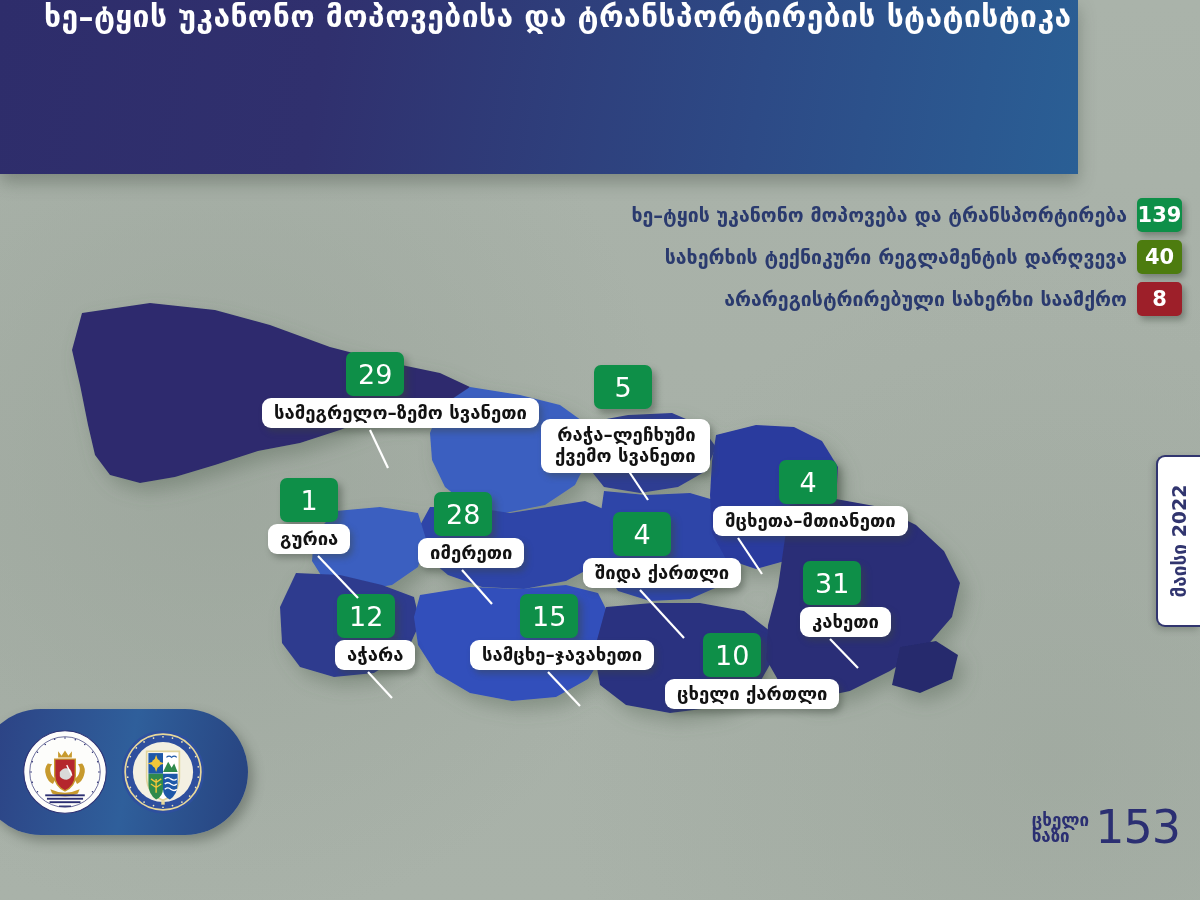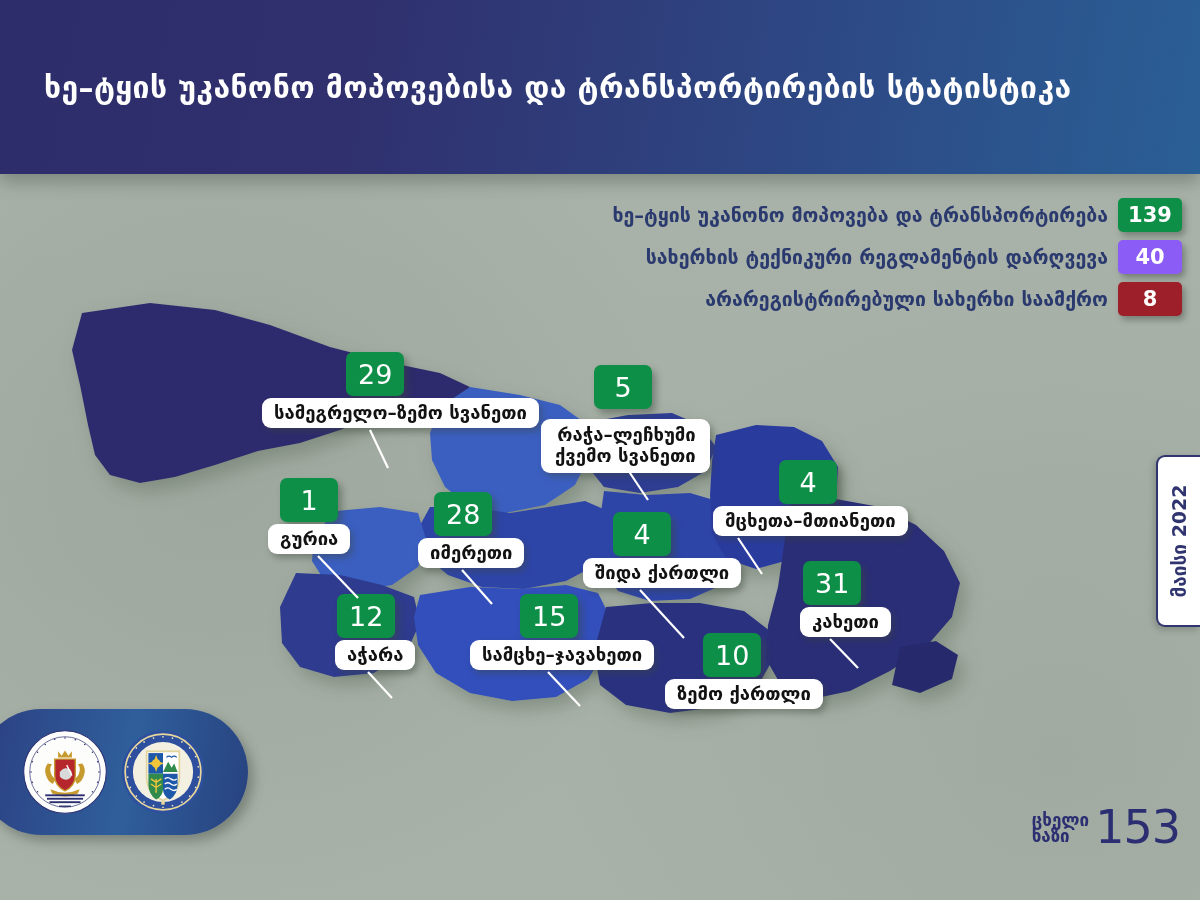--- a/index.html
+++ b/index.html
@@ -20,24 +20,24 @@
     background:
       radial-gradient(circle at 18% 52%, rgba(150,160,150,0.55) 0%, rgba(150,160,150,0.0) 42%),
       radial-gradient(circle at 88% 84%, rgba(150,160,150,0.40) 0%, rgba(150,160,150,0.0) 38%),
       linear-gradient(180deg, #aab3aa 0%, #a7b0a7 60%, #a9b2a9 100%);
     pointer-events: none;
   }
 
   
   #header {
     position: absolute; left: 0; top: 0;
-    width: 1200px; height: 174px;
+    width: 1078px; height: 174px;
     background: linear-gradient(100deg, #2e2d6b 0%, #30306e 30%, #2d4a86 70%, #2a5f95 100%);
     box-shadow: 0 8px 16px rgba(60,70,60,0.38);
-    display: flex; align-items: center;
+    display: flex; 
   }
   #header-title {
     color: #ffffff;
     font-size: 30px;
     font-weight: bold;
     letter-spacing: 0.4px;
     padding-left: 44px;
     line-height: 1.1;
     white-space: nowrap;
   }
@@ -53,21 +53,21 @@
     gap: 10px;
   }
   .legend-label {
     color: #2a3a6e;
     font-size: 19.5px;
     font-weight: bold;
     white-space: nowrap;
     text-align: right;
   }
   .legend-chip {
-    width: 64px; height: 34px;
+    width: 45px; height: 34px;
     border-radius: 5px;
     color: #ffffff;
     font-size: 21px; font-weight: bold;
     display: flex; align-items: center; justify-content: center;
     box-shadow: 3px 4px 6px rgba(60,70,60,0.45);
   }
 
   
   #map-wrap {
     position: absolute; left: 0; top: 255px;
@@ -160,21 +160,21 @@
     <div id="header-title">ხე–ტყის უკანონო მოპოვებისა და ტრანსპორტირების სტატისტიკა</div>
   </div>
 
   <div id="legend">
     <div class="legend-row">
       <div class="legend-label">ხე–ტყის უკანონო მოპოვება და ტრანსპორტირება</div>
       <div class="legend-chip" style="background:#0e8f48">139</div>
     </div>
     <div class="legend-row">
       <div class="legend-label">სახერხის ტექნიკური რეგლამენტის დარღვევა</div>
-      <div class="legend-chip" style="background:#8b5cf6">40</div>
+      <div class="legend-chip" style="background:#4d7c0f">40</div>
     </div>
     <div class="legend-row">
       <div class="legend-label">არარეგისტრირებული სახერხი საამქრო</div>
       <div class="legend-chip" style="background:#9d1f29">8</div>
     </div>
   </div>
 
   <div id="map-wrap">
     <svg id="map-svg" viewBox="0 0 1060 520" preserveAspectRatio="none">
       <defs>
@@ -248,21 +248,21 @@
   <div class="count-badge" style="left:803px; top:561px;">31</div>
   <div class="name-plate" style="left:800px; top:607px;">კახეთი</div>
 
   <div class="count-badge" style="left:337px; top:594px;">12</div>
   <div class="name-plate" style="left:335px; top:640px;">აჭარა</div>
 
   <div class="count-badge" style="left:520px; top:594px;">15</div>
   <div class="name-plate" style="left:470px; top:640px;">სამცხე–ჯავახეთი</div>
 
   <div class="count-badge" style="left:703px; top:633px;">10</div>
-  <div class="name-plate" style="left:665px; top:679px;">ზემო ქართლი</div>
+  <div class="name-plate" style="left:665px; top:679px;">ცხელი ქართლი</div>
 
   <svg style="position:absolute; left:0; top:0; width:1200px; height:900px; pointer-events:none;">
     <g stroke="#ffffff" stroke-width="2.2" fill="none">
       <line x1="370" y1="430" x2="388" y2="468"></line>
       <line x1="628" y1="470" x2="648" y2="500"></line>
       <line x1="318" y1="556" x2="358" y2="598"></line>
       <line x1="462" y1="570" x2="492" y2="604"></line>
       <line x1="738" y1="538" x2="762" y2="574"></line>
       <line x1="640" y1="590" x2="684" y2="638"></line>
       <line x1="830" y1="639" x2="858" y2="668"></line>

